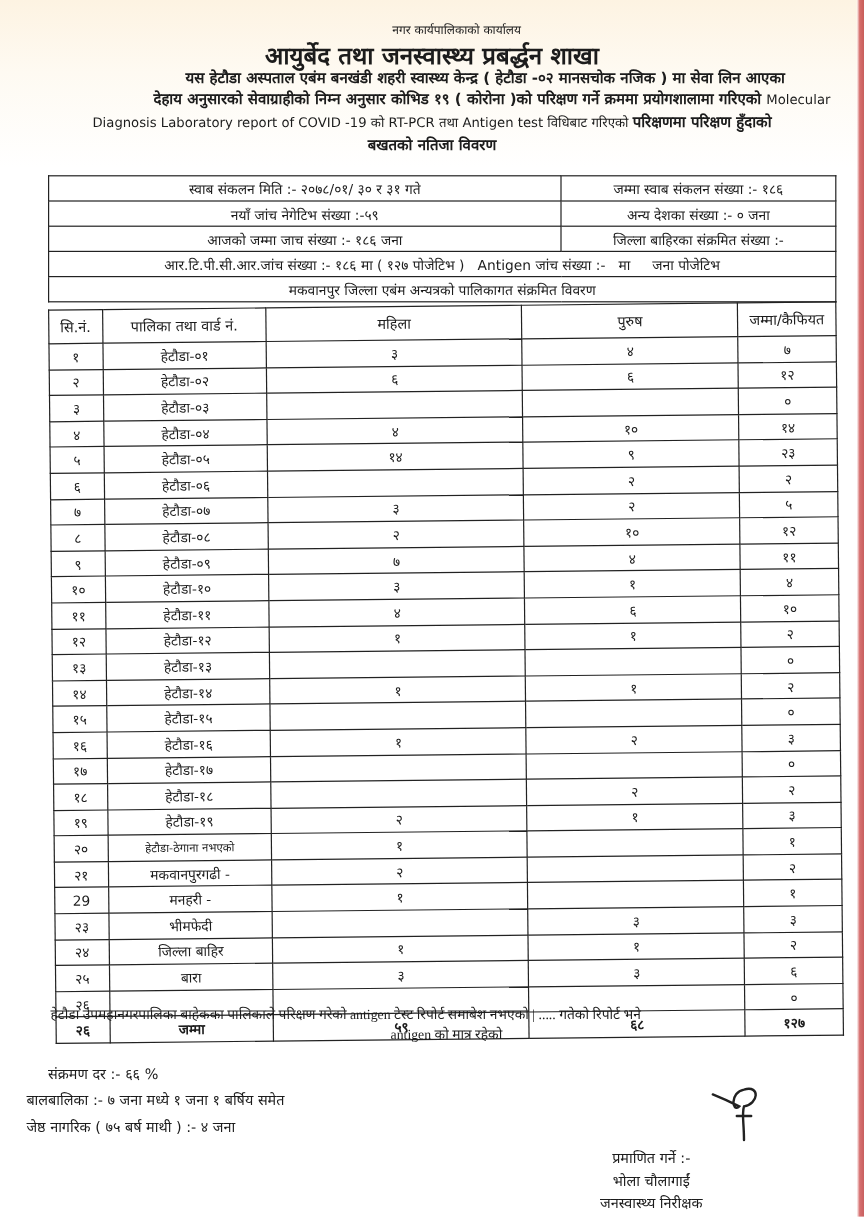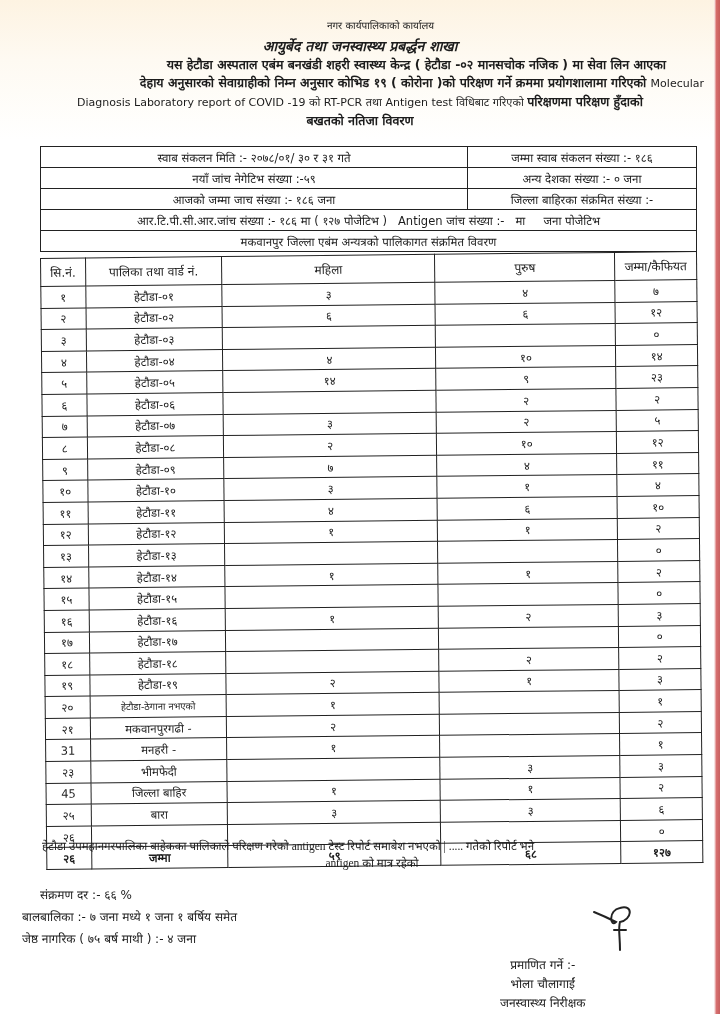--- a/index.html
+++ b/index.html
@@ -10,22 +10,22 @@
     color: #1c1c1c;
   }
   .right-edge {
     position: absolute; top: 0; right: 0; width: 6px; height: 1014px;
     background: linear-gradient(90deg, #ffffff, #c94040 40%, #b52a2a);
     opacity: 0.75;
   }
   .header { position: absolute; left: 0; top: 14px; width: 720px; text-align: center; }
   .h1 { font-size: 10px; line-height: 16px; }
   .h2 { font-size: 10px; line-height: 16px; margin-top: 4px; margin-left: 41px; }
-  .h3 { font-size: 14px; line-height: 20px; font-weight: bold; margin-top: 2px; font-style: italic; }
-  .intro { font-size: 12.5px; line-height: 18px; font-weight: bold; padding: 0 16px; }
+  .h3 { font-size: 20px; line-height: 20px; font-weight: bold; margin-top: 2px; }
+  .intro { font-size: 12.5px; line-height: 18px; font-weight: bold; padding: 0 28px; }
   .intro .l1 { text-align: right; padding-right: 38px; }
   .intro .l2 { text-align: right; }
   .intro .l2 .sm, .intro .l3 .sm { font-weight: normal; font-size: 11px; }
   .intro .l3 { text-align: center; }
   .intro .l4 { text-align: center; }
 
   .summary {
     position: absolute; left: 40px; top: 146px; width: 657px;
     border-collapse: collapse; font-size: 11.5px;
   }
@@ -251,35 +251,35 @@
         <td class="tot">१</td>
       </tr>
       <tr>
         <td class="sn">२१</td>
         <td class="ward">मकवानपुरगढी -</td>
         <td class="f">२</td>
         <td class="m"></td>
         <td class="tot">२</td>
       </tr>
       <tr>
-        <td class="sn">31</td>
+        <td class="sn">29</td>
         <td class="ward">मनहरी -</td>
         <td class="f">१</td>
         <td class="m"></td>
         <td class="tot">१</td>
       </tr>
       <tr>
         <td class="sn">२३</td>
         <td class="ward">भीमफेदी</td>
         <td class="f"></td>
         <td class="m">३</td>
         <td class="tot">३</td>
       </tr>
       <tr>
-        <td class="sn">45</td>
+        <td class="sn">२४</td>
         <td class="ward">जिल्ला बाहिर</td>
         <td class="f">१</td>
         <td class="m">१</td>
         <td class="tot">२</td>
       </tr>
       <tr>
         <td class="sn">२५</td>
         <td class="ward">बारा</td>
         <td class="f">३</td>
         <td class="m">३</td>

